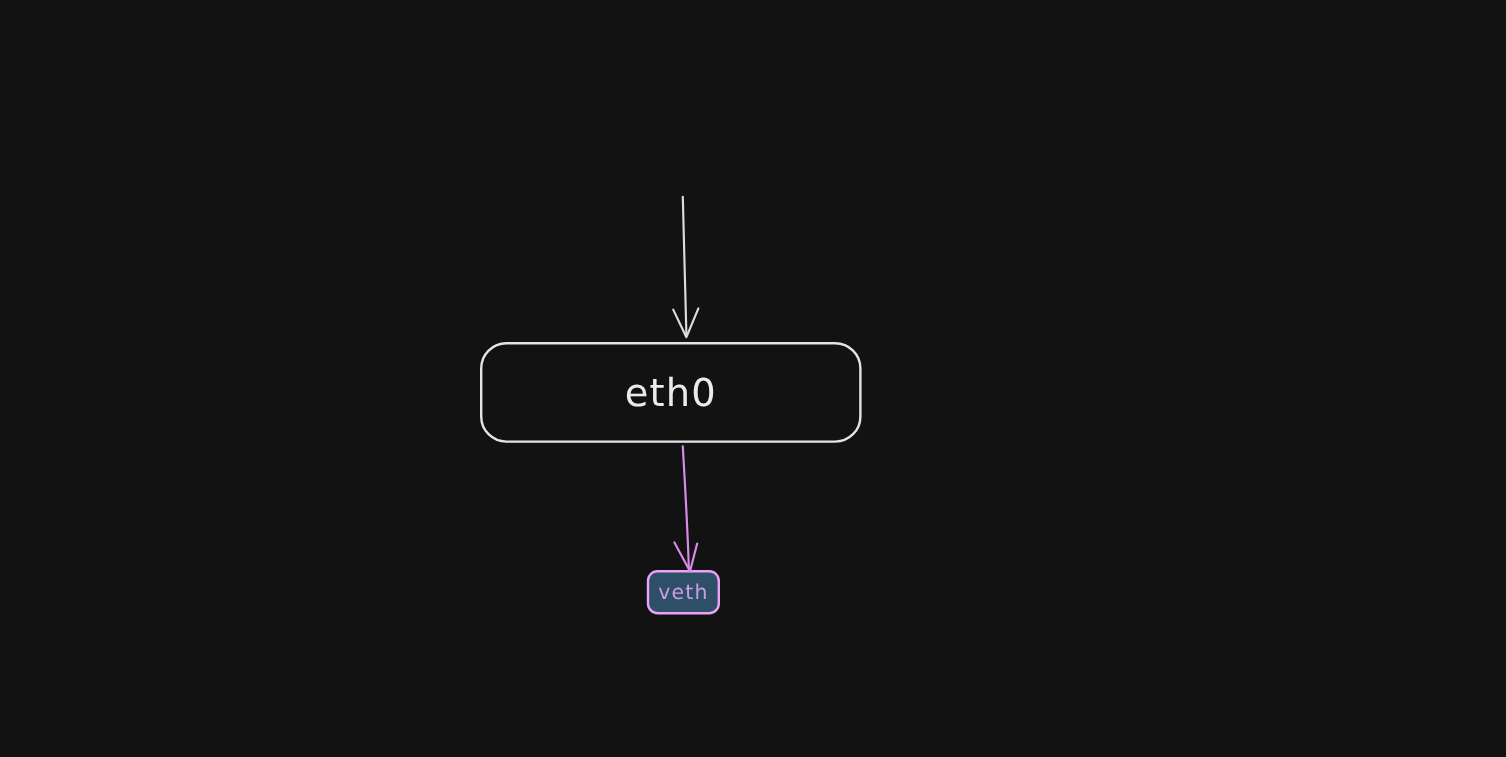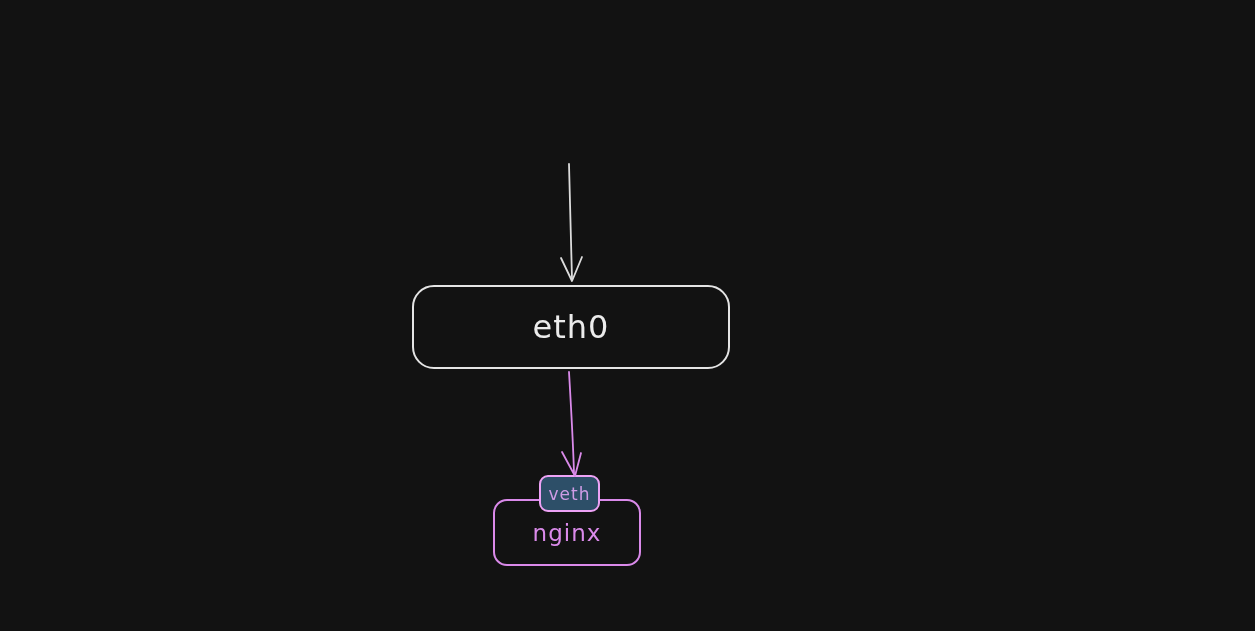--- a/index.html
+++ b/index.html
@@ -31,21 +31,21 @@
     left: 405px; top: 82px;
     width: 322px; height: 80px;
     border: 2px solid #da8aea;
     border-radius: 22px;
     color: #da8aea;
     font-size: 31px;
   }
 
   
   .node-eth0 {
-    left: 412px; top: 285px;
+    left: 400px; top: 285px;
     width: 318px; height: 84px;
     border: 2px solid #e4e4e4;
     border-radius: 22px;
     color: #ebebeb;
     font-size: 32px;
   }
 
   
   .node-nginx {
     left: 493px; top: 499px;
@@ -81,23 +81,20 @@
 </head>
 <body>
 
 <div class="canvas">
 
 
   <div class="node node-eth0">
     <span class="node-label">eth0</span>
   </div>
 
-  <div class="node node-nginx">
-    <span class="node-label">nginx</span>
-  </div>
 
   <div class="node node-veth">
     <span class="node-label">veth</span>
   </div>
 
   <svg class="edges-layer" viewBox="0 0 1255 631" fill="none" xmlns="http://www.w3.org/2000/svg">
     <g stroke="#dcdcdc" stroke-width="1.8" stroke-linecap="round" stroke-linejoin="round">
       <path d="M569 164 C570 204, 571 240, 572 279"></path>
       <polyline points="561,258 572,281 582,257"></polyline>
     </g>

